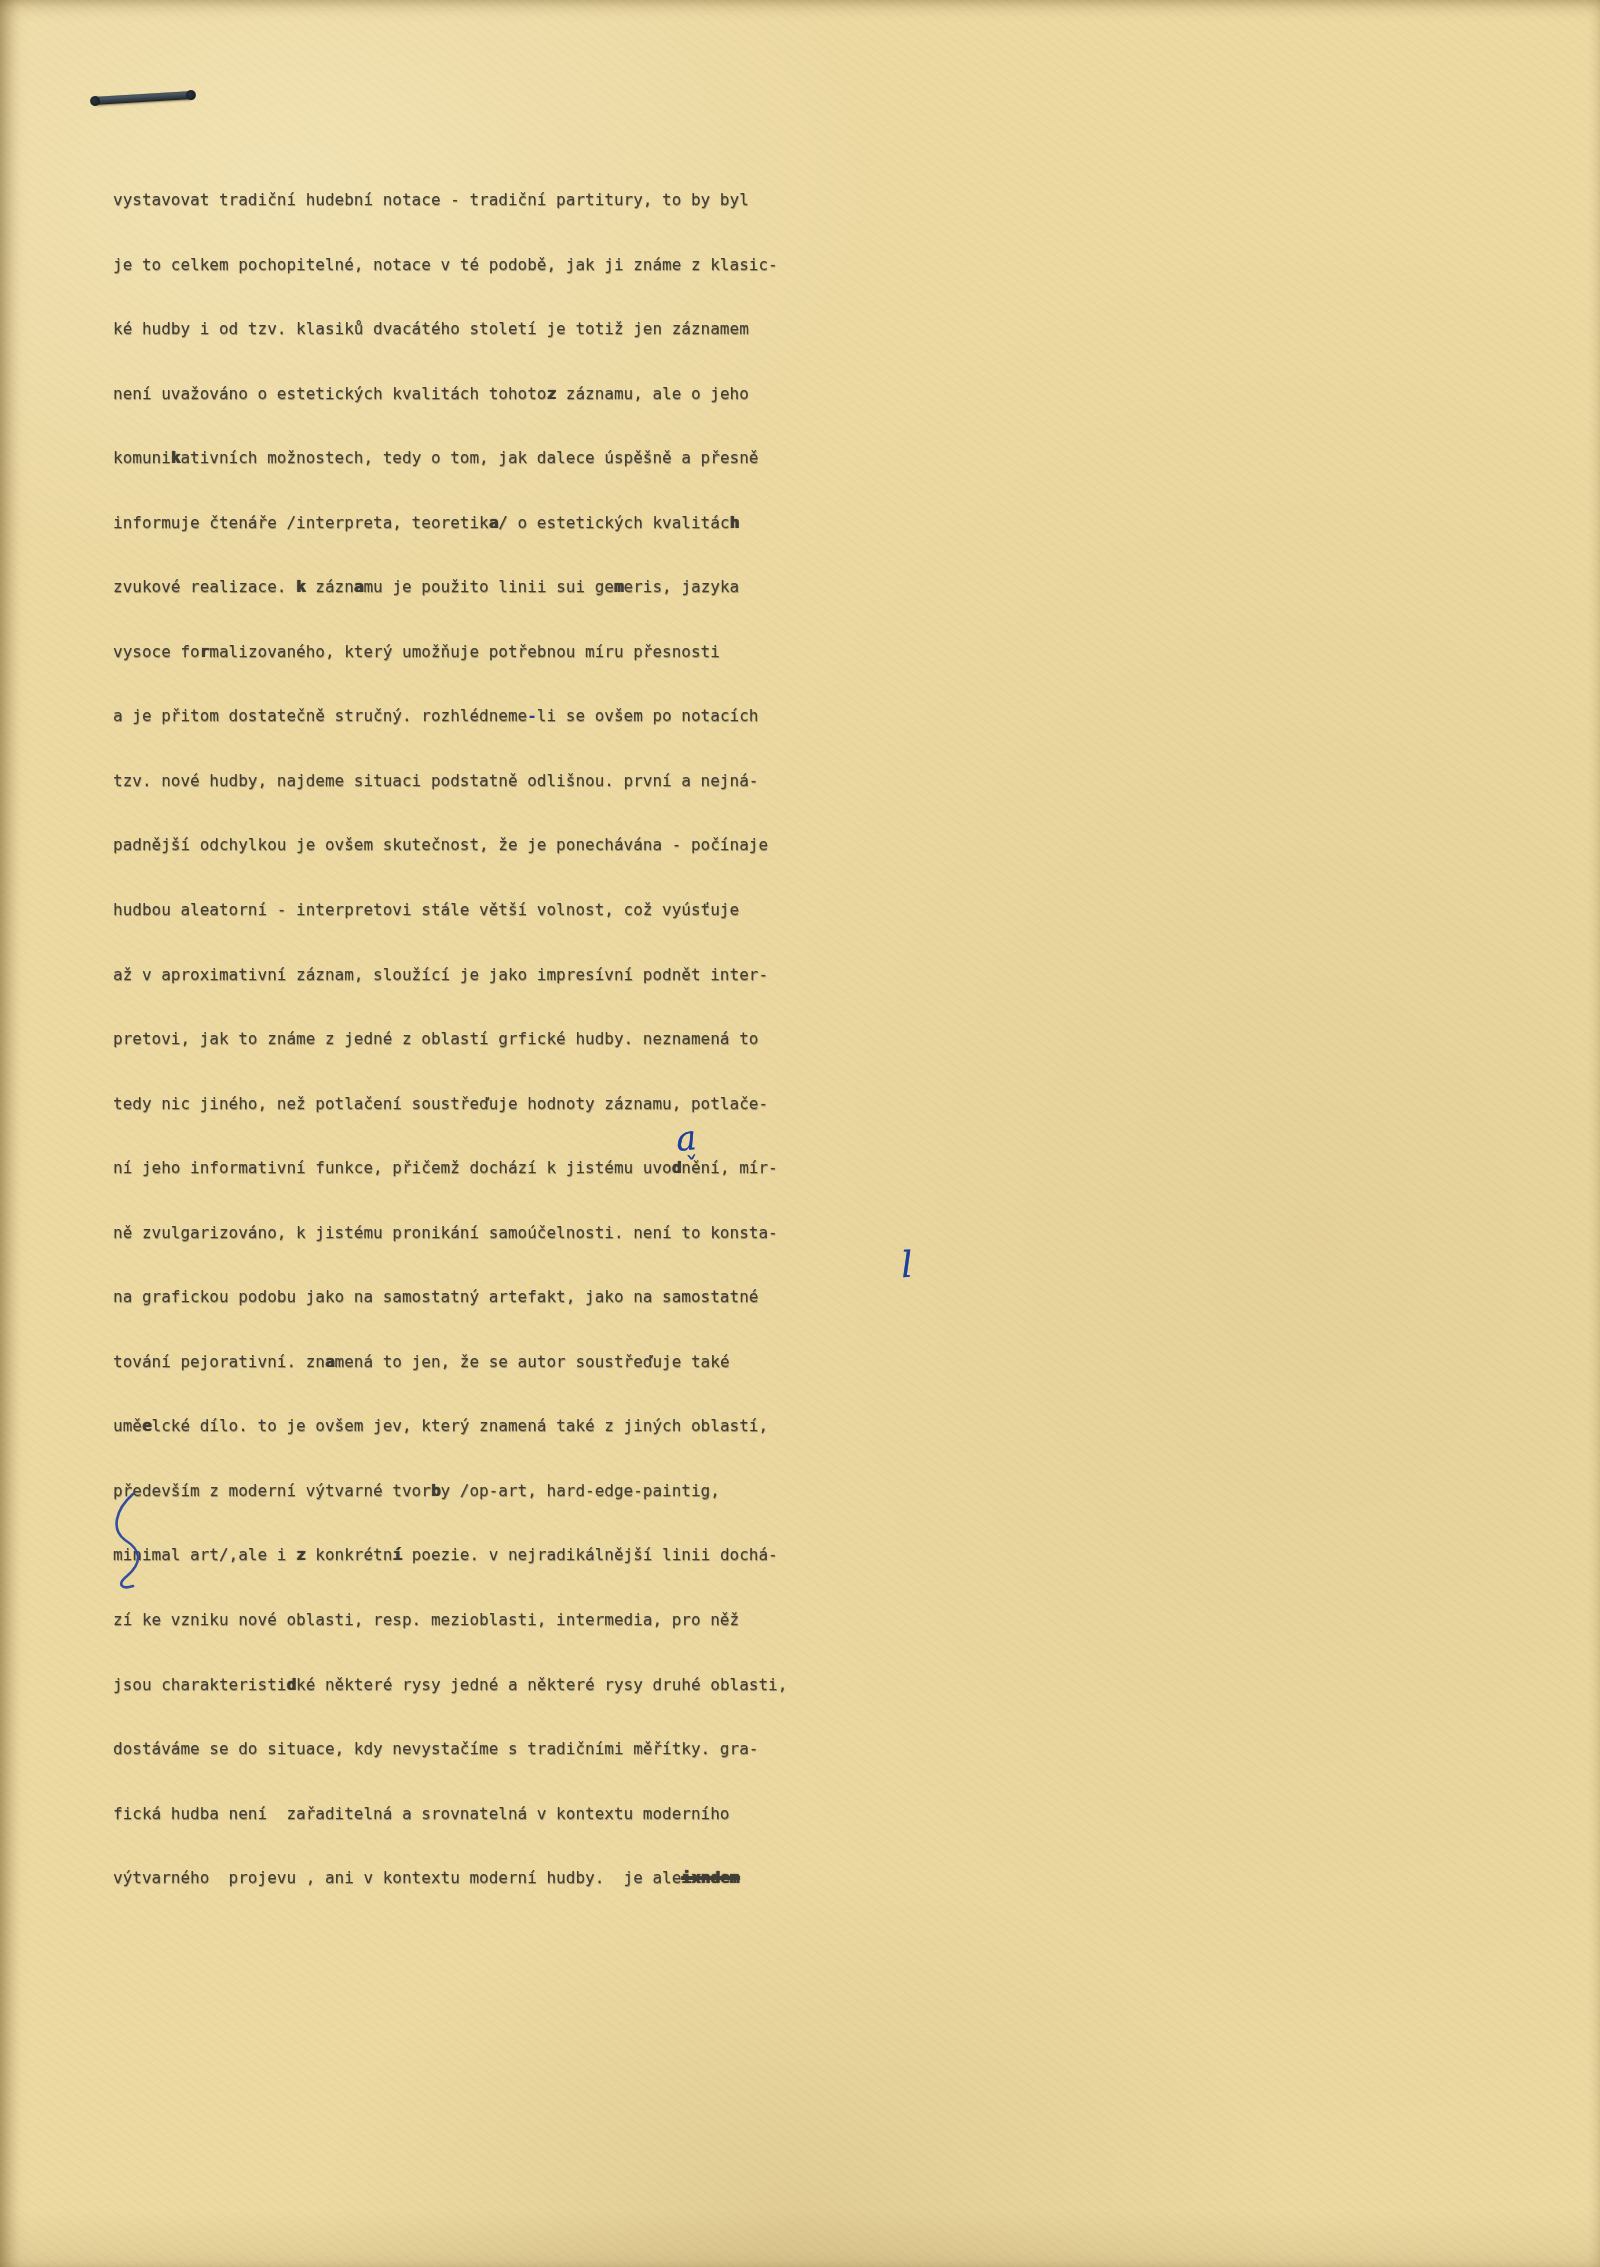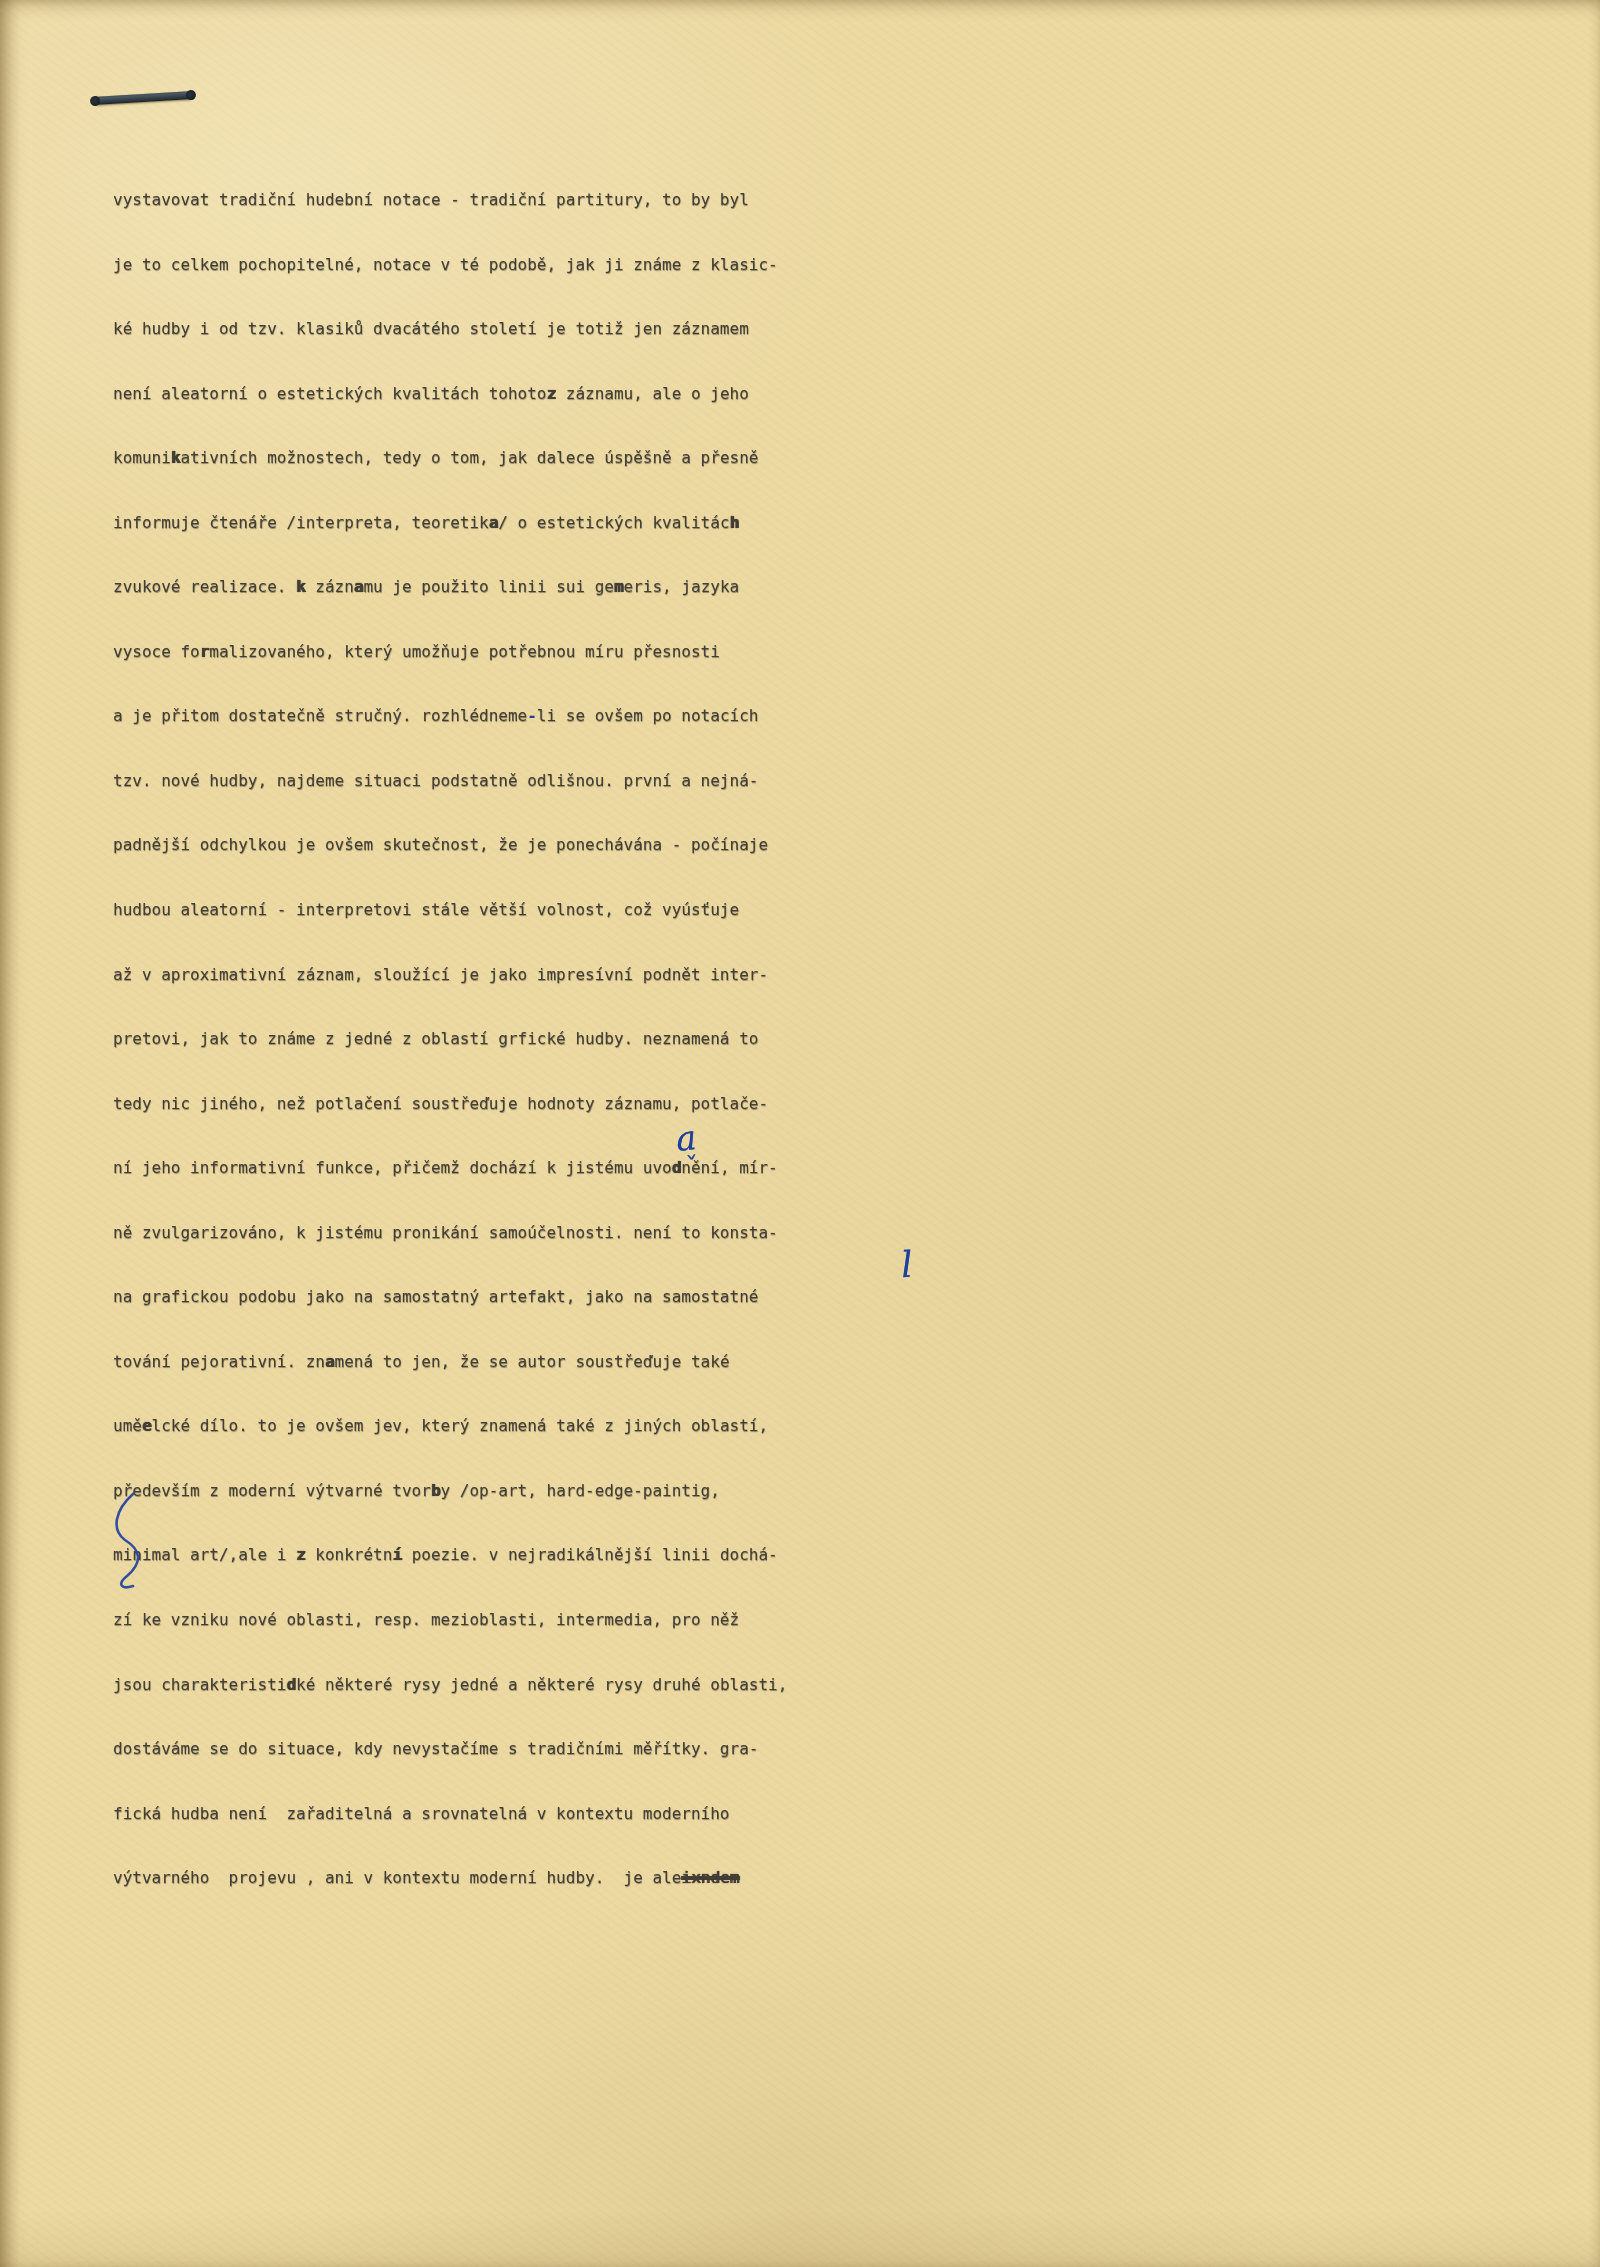--- a/index.html
+++ b/index.html
@@ -44,21 +44,21 @@
     text-shadow:0.4px 0.6px 0.8px rgba(72,62,44,0.55);
   }
   .line{
     height:64.55px; line-height:64.55px; white-space:pre;
   }
   .over{
     font-weight:bold;
     text-shadow:0.9px 0 0 currentColor, 0 0 1.2px currentColor;
   }
   .strike{
-    font-weight:normal;
+    font-weight:bold;
     text-decoration:line-through;
     text-decoration-thickness:4px;
     text-shadow:0.9px 0 0 currentColor, 0 0 1.5px currentColor;
   }
   .pen{
     color:#23408f;
     font-weight:bold;
     text-shadow:none;
   }
   .pen-note{
@@ -79,21 +79,21 @@
 <body>
 
 <div class="page">
 
   <div class="staple"></div>
 
   <div class="typed">
       <div class="line"><span>vystavovat tradiční hudební notace - tradiční partitury, to by byl</span></div>
       <div class="line"><span>je to celkem pochopitelné, notace v té podobě, jak ji známe z klasic-</span></div>
       <div class="line"><span>ké hudby i od tzv. klasiků dvacátého století je totiž jen záznamem</span></div>
-      <div class="line"><span>není aleatorní o estetických kvalitách tohoto</span><span class="over">z</span><span> záznamu, ale o jeho</span></div>
+      <div class="line"><span>není uvažováno o estetických kvalitách tohoto</span><span class="over">z</span><span> záznamu, ale o jeho</span></div>
       <div class="line"><span>komuni</span><span class="over">k</span><span>ativních možnostech, tedy o tom, jak dalece úspěšně a přesně</span></div>
       <div class="line"><span>informuje čtenáře /interpreta, teoretik</span><span class="over">a</span><span>/ o estetických kvalitác</span><span class="over">h</span></div>
       <div class="line"><span>zvukové realizace. </span><span class="over">k</span><span> zázn</span><span class="over">a</span><span>mu je použito linii sui ge</span><span class="over">m</span><span>eris, jazyka</span></div>
       <div class="line"><span>vysoce fo</span><span class="over">r</span><span>malizovaného, který umožňuje potřebnou míru přesnosti</span></div>
       <div class="line"><span>a je přitom dostatečně stručný. rozhlédneme</span><span class="pen">-</span><span>li se ovšem po notacích</span></div>
       <div class="line"><span>tzv. nové hudby, najdeme situaci podstatně odlišnou. první a nejná-</span></div>
       <div class="line"><span>padnější odchylkou je ovšem skutečnost, že je ponechávána - počínaje</span></div>
       <div class="line"><span>hudbou aleatorní - interpretovi stále větší volnost, což vyúsťuje</span></div>
       <div class="line"><span>až v aproximativní záznam, sloužící je jako impresívní podnět inter-</span></div>
       <div class="line"><span>pretovi, jak to známe z jedné z oblastí grfické hudby. neznamená to</span></div>

